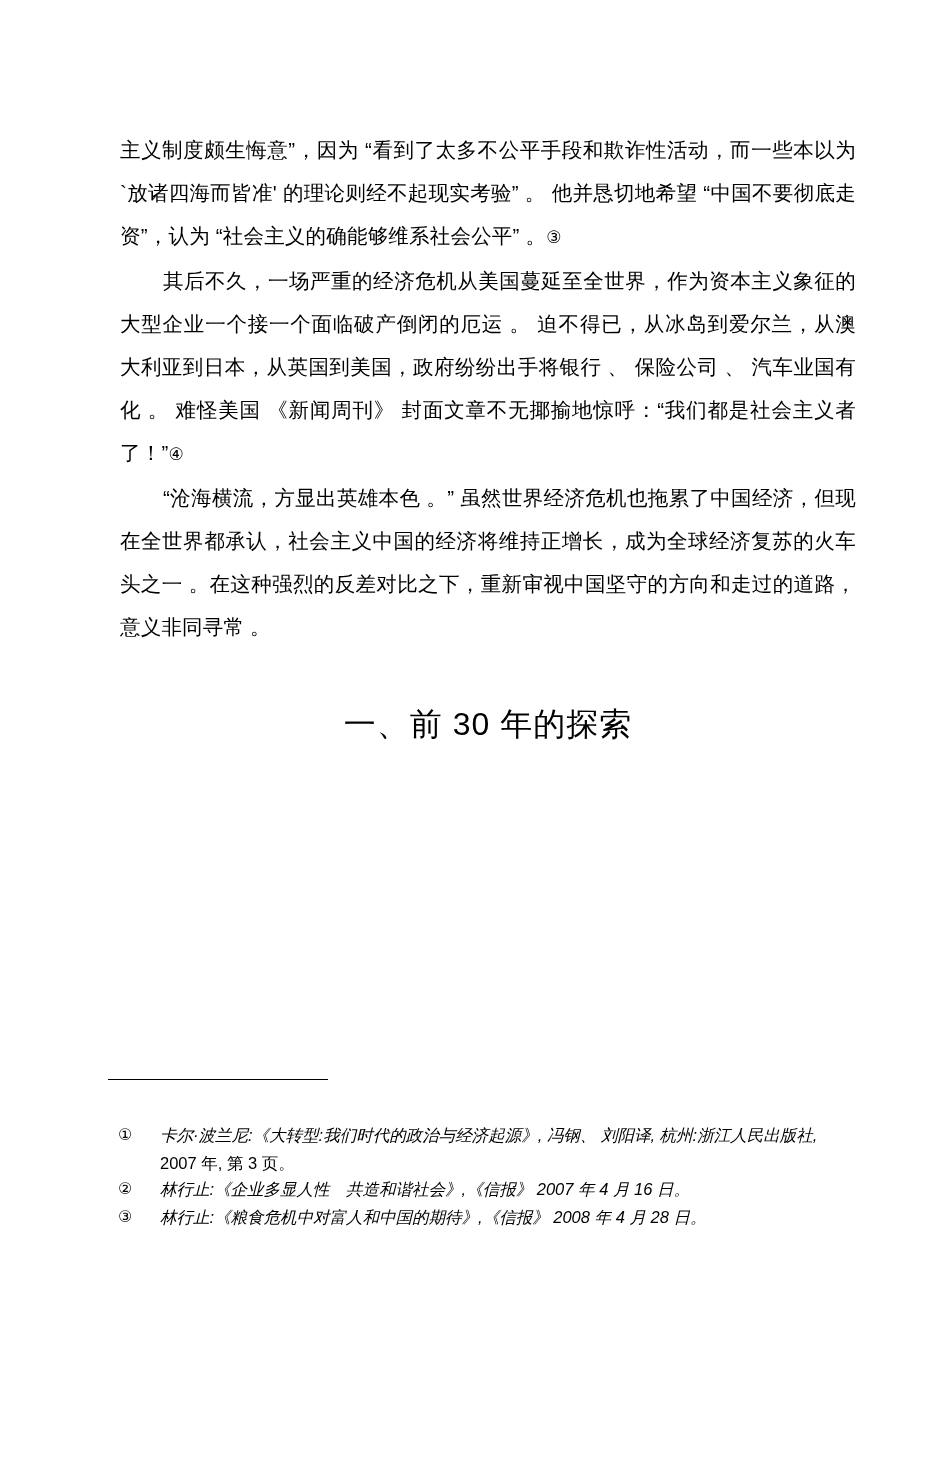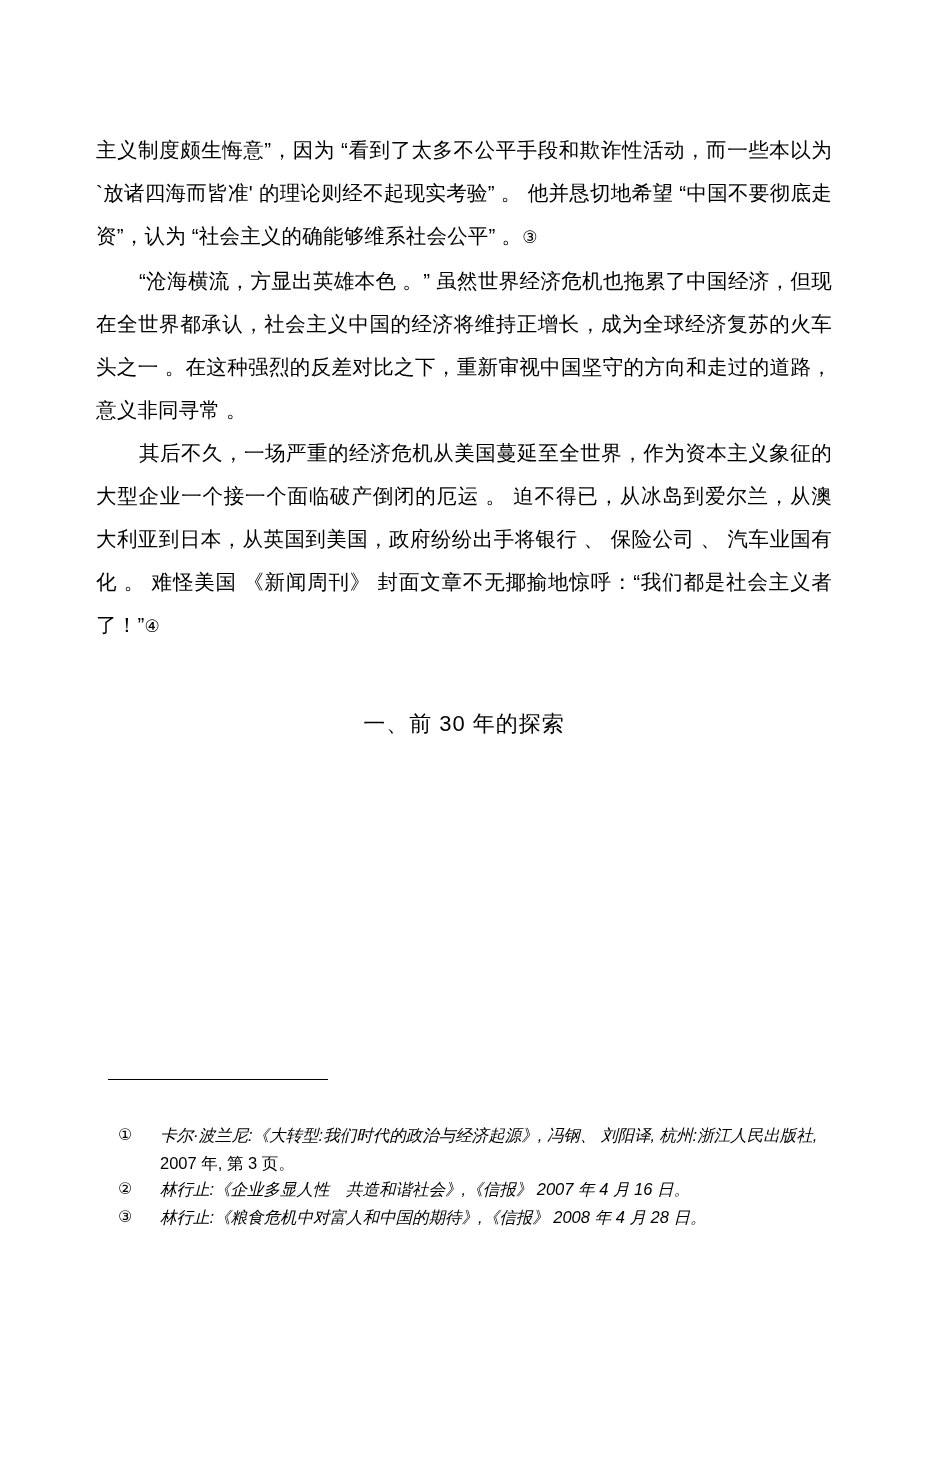--- a/index.html
+++ b/index.html
@@ -14,21 +14,21 @@
   #page {
     position: relative;
     width: 950px;
     height: 1463px;
     background: #ffffff;
     overflow: hidden;
     box-sizing: border-box;
   }
   #content {
     position: absolute;
-    left: 96px;
+    left: 120px;
     top: 128px;
     width: 736px;
   }
   .para {
     font-size: 20.5px;
     line-height: 43px;
     text-align: justify;
     text-justify: inter-character;
     letter-spacing: 0.2px;
     margin: 0;
@@ -41,21 +41,21 @@
     font-size: 13.5px;
     vertical-align: super;
     line-height: 0;
     letter-spacing: 0;
   }
   .inline-mark {
     font-size: 17px;
     letter-spacing: 0;
   }
   h1.section-heading {
-    font-size: 22px;
+    font-size: 32px;
     font-weight: normal;
     text-align: center;
     margin: 0;
     padding: 0;
     letter-spacing: 1px;
     line-height: 40px;
   }
   .heading-wrap {
     margin-top: 56px;
     margin-bottom: 34px;
@@ -100,23 +100,23 @@
 </style>
 </head>
 <body>
 
 <div id="page">
 
   <div id="content">
 
     <p class="para"><span>主义制度颇生悔意”，因为 “看到了太多不公平手段和欺诈性活动，而一些本以为 `放诸四海而皆准' 的理论则经不起现实考验” 。 他并恳切地希望 “中国不要彻底走资”，认为 “社会主义的确能够维系社会公平” 。</span><span class="inline-mark">③</span></p>
 
+    <p class="para indent"><span>其后不久，一场严重的经济危机从美国蔓延至全世界，作为资本主义象征的大型企业一个接一个面临破产倒闭的厄运 。 迫不得已，从冰岛到爱尔兰，从澳大利亚到日本，从英国到美国，政府纷纷出手将银行 、 保险公司 、 汽车业国有化 。 难怪美国 《新闻周刊》 封面文章不无揶揄地惊呼：“我们都是社会主义者了！”</span><span class="inline-mark">④</span></p>
+
     <p class="para indent"><span>“沧海横流，方显出英雄本色 。” 虽然世界经济危机也拖累了中国经济，但现在全世界都承认，社会主义中国的经济将维持正增长，成为全球经济复苏的火车头之一 。在这种强烈的反差对比之下，重新审视中国坚守的方向和走过的道路，意义非同寻常 。</span></p>
-
-    <p class="para indent"><span>其后不久，一场严重的经济危机从美国蔓延至全世界，作为资本主义象征的大型企业一个接一个面临破产倒闭的厄运 。 迫不得已，从冰岛到爱尔兰，从澳大利亚到日本，从英国到美国，政府纷纷出手将银行 、 保险公司 、 汽车业国有化 。 难怪美国 《新闻周刊》 封面文章不无揶揄地惊呼：“我们都是社会主义者了！”</span><span class="inline-mark">④</span></p>
 
     <div class="heading-wrap">
       <h1 class="section-heading">一、前 30 年的探索</h1>
     </div>
 
 
 
   </div>
 
   <div id="footnote-rule"></div>

